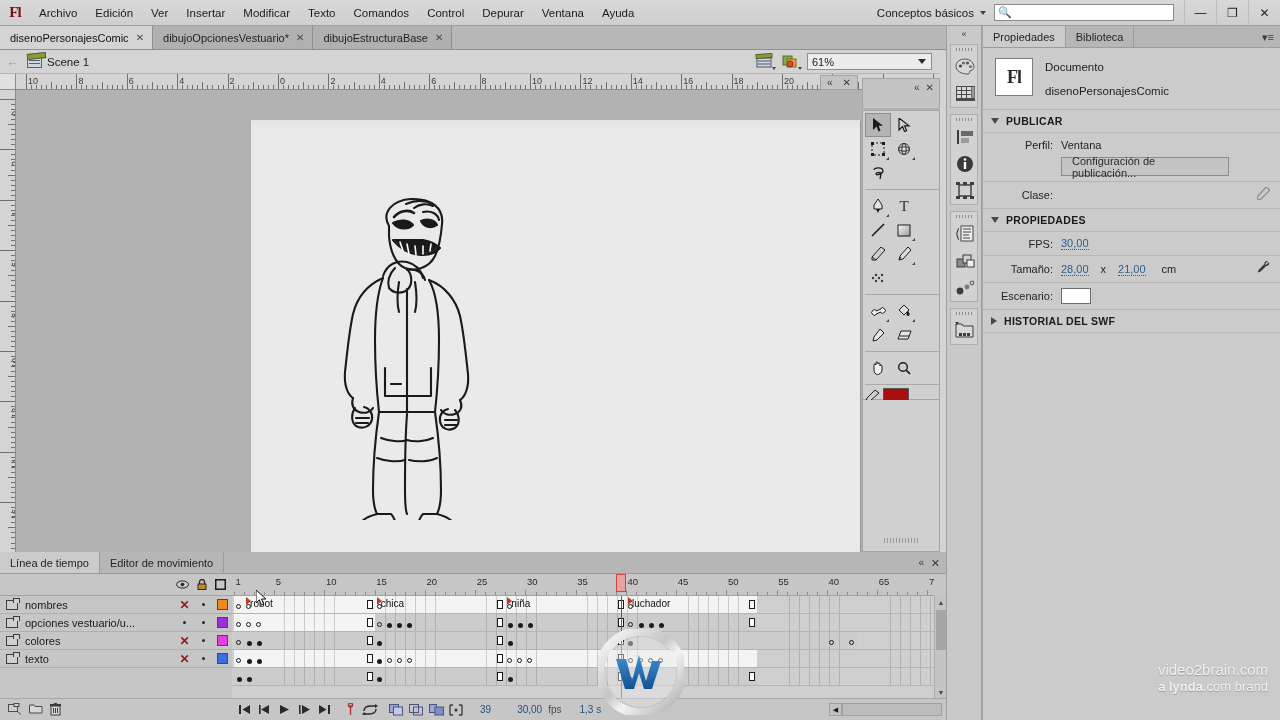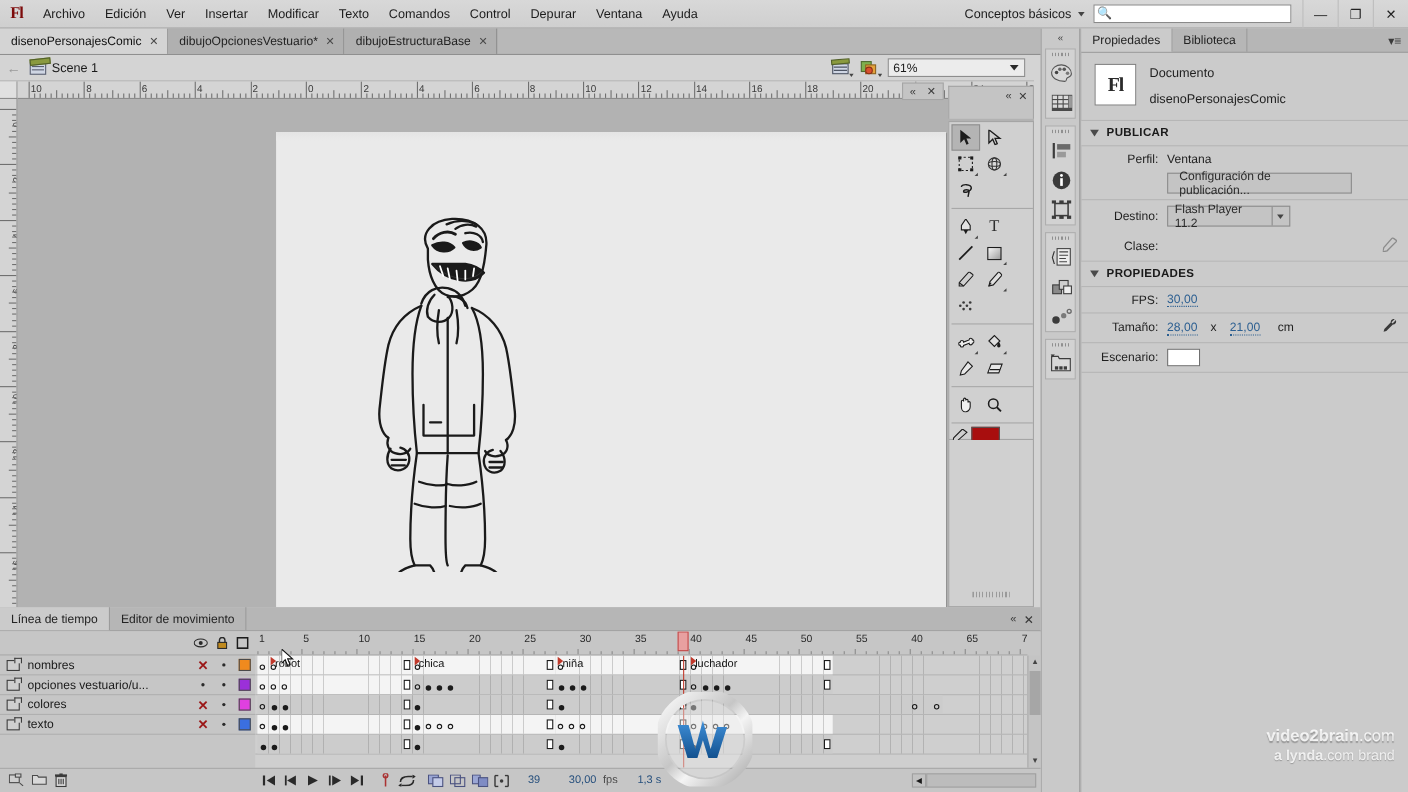--- a/index.html
+++ b/index.html
@@ -334,21 +334,21 @@
 
   
   .wm-circle {
     position: absolute; left: 598px; top: 629px; width: 86px; height: 86px;
   }
   .wm-text {
     position: absolute; right: 12px; top: 660px; text-align: right; line-height: 1.28;
     color: rgba(255,255,255,0.82); text-shadow: 0 1px 1px rgba(0,0,0,0.25);
   }
   .wm-1 { font-size: 15px; }
-  .wm-1 b { font-weight: bold; }
+  .wm-1 b { font-weight: normal; }
   .wm-2 { font-size: 13px; }
   .cursor-ptr { position: absolute; left: 256px; top: 590px; width: 12px; height: 18px; }
 </style>
 </head>
 <body>
 
 <div id="app">
 
   <div class="menubar">
     <div class="fl-logo">Fl</div>
@@ -1115,30 +1115,20 @@
 
     <div class="prow">
       <span class="plabel">Perfil:</span>
       <span class="pvalue">Ventana</span>
     </div>
     <div class="prow border" style="padding-top:0;">
       <span class="plabel"></span>
       <div class="btn-wide" style="width:168px;">Configuración de publicación...</div>
     </div>
 
-    <div class="prow">
-      <span class="plabel">Destino:</span>
-      <div class="combo" style="width:112px;">
-        <span class="t">Flash Player 11.2</span>
-        <span class="divider"></span>
-        <span class="arrow">
-          <i class="tri-down"></i>
-        </span>
-      </div>
-    </div>
 
 
     <div class="prow border">
       <span class="plabel">Clase:</span>
       <span class="pvalue" style="flex:1;"></span>
       <span class="pencil-dim">
         <svg width="13" height="13" viewBox="0 0 13 13">
             <polygon points="9,0 13,3 4,12 0,13 1,9" fill="none" stroke="#8c8c8c" stroke-width="1.2"></polygon>
           </svg>
       </span>
@@ -1165,20 +1155,24 @@
             <path d="M12 1 L9 4 L8 3 L11 0 C9 -0.5 7 1 7.4 3 L1.5 9 L0.8 11.5 L3.3 10.8 L9.3 4.9 C11.3 5.3 12.8 3.3 12 1 Z" fill="#3a3a3a"></path>
           </svg>
       </span>
     </div>
 
     <div class="prow border">
       <span class="plabel">Escenario:</span>
       <div class="stage-color" id="stageColorSwatch" style="background: rgb(255, 255, 255);"></div>
     </div>
 
+    <div class="sec-head">
+      <span class="tri-closed"></span>
+      <span>HISTORIAL DEL SWF</span>
+    </div>
   </div>
 
   <div class="tl-tabs">
     <div class="tl-tab active">Línea de tiempo</div>
     <div class="tl-tab">Editor de movimiento</div>
     <div class="tl-collapse">«</div>
     <div class="panel-menu">✕</div>
   </div>
 
   <div class="timeline">

